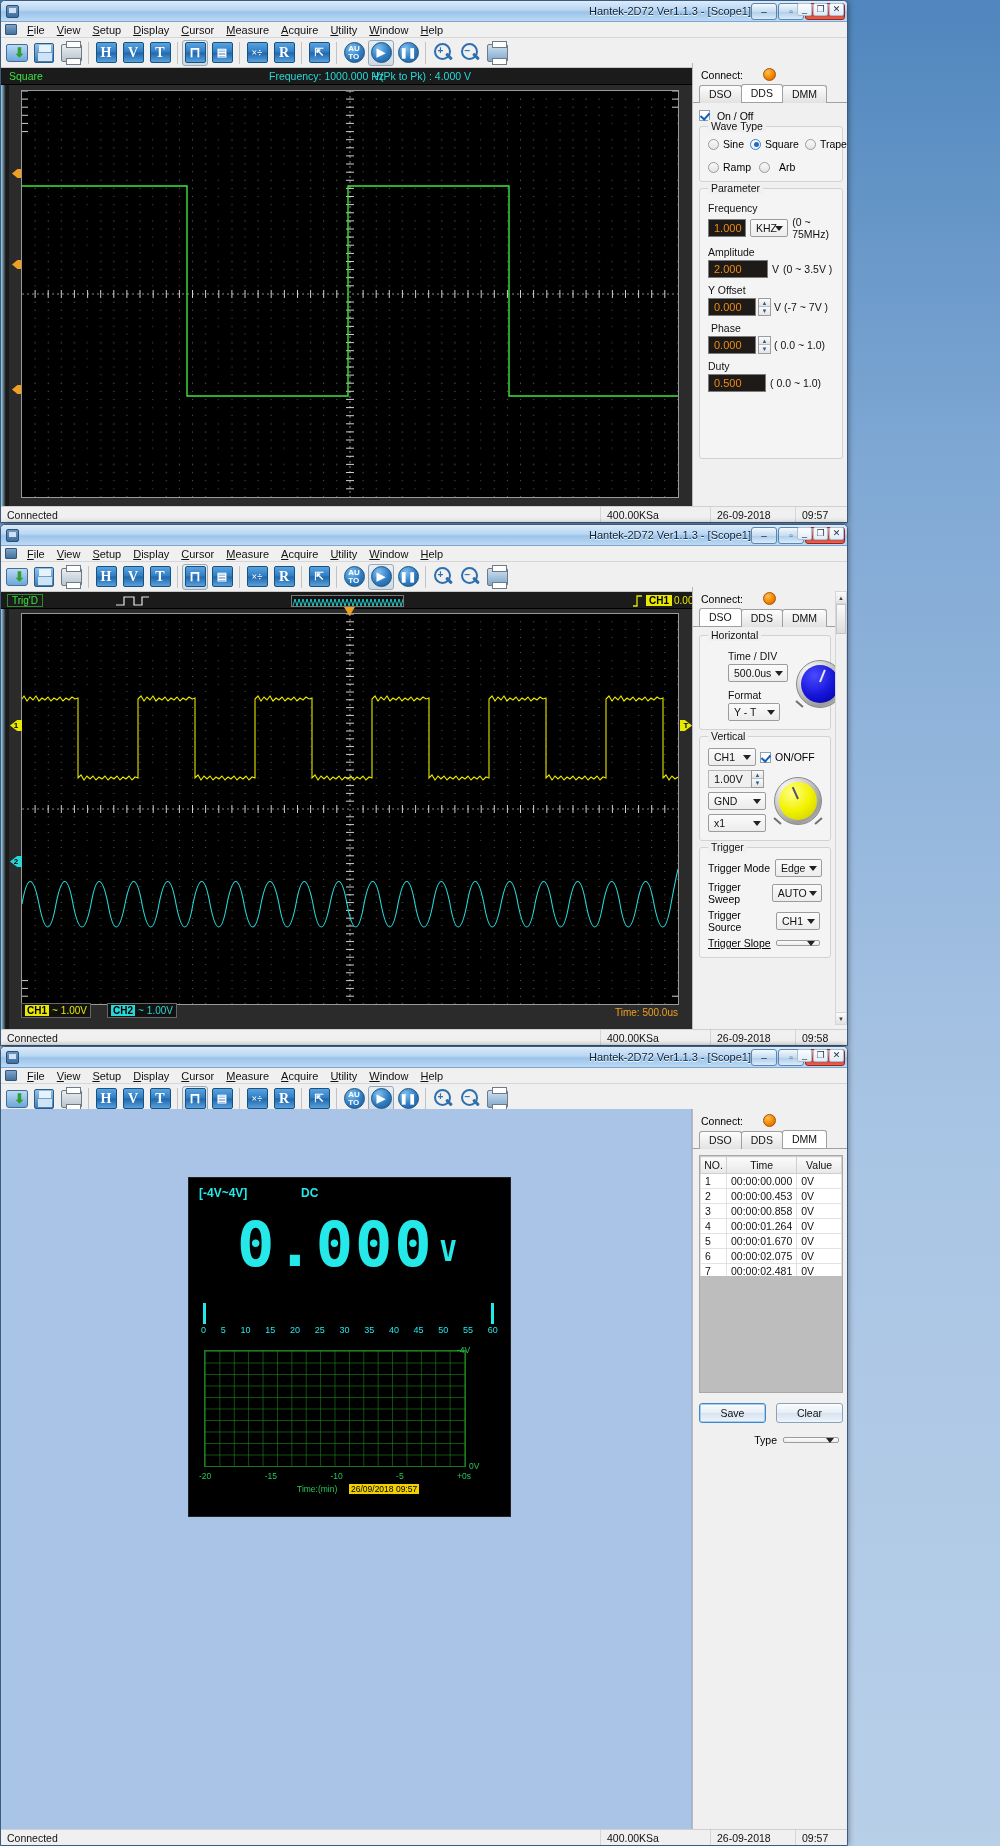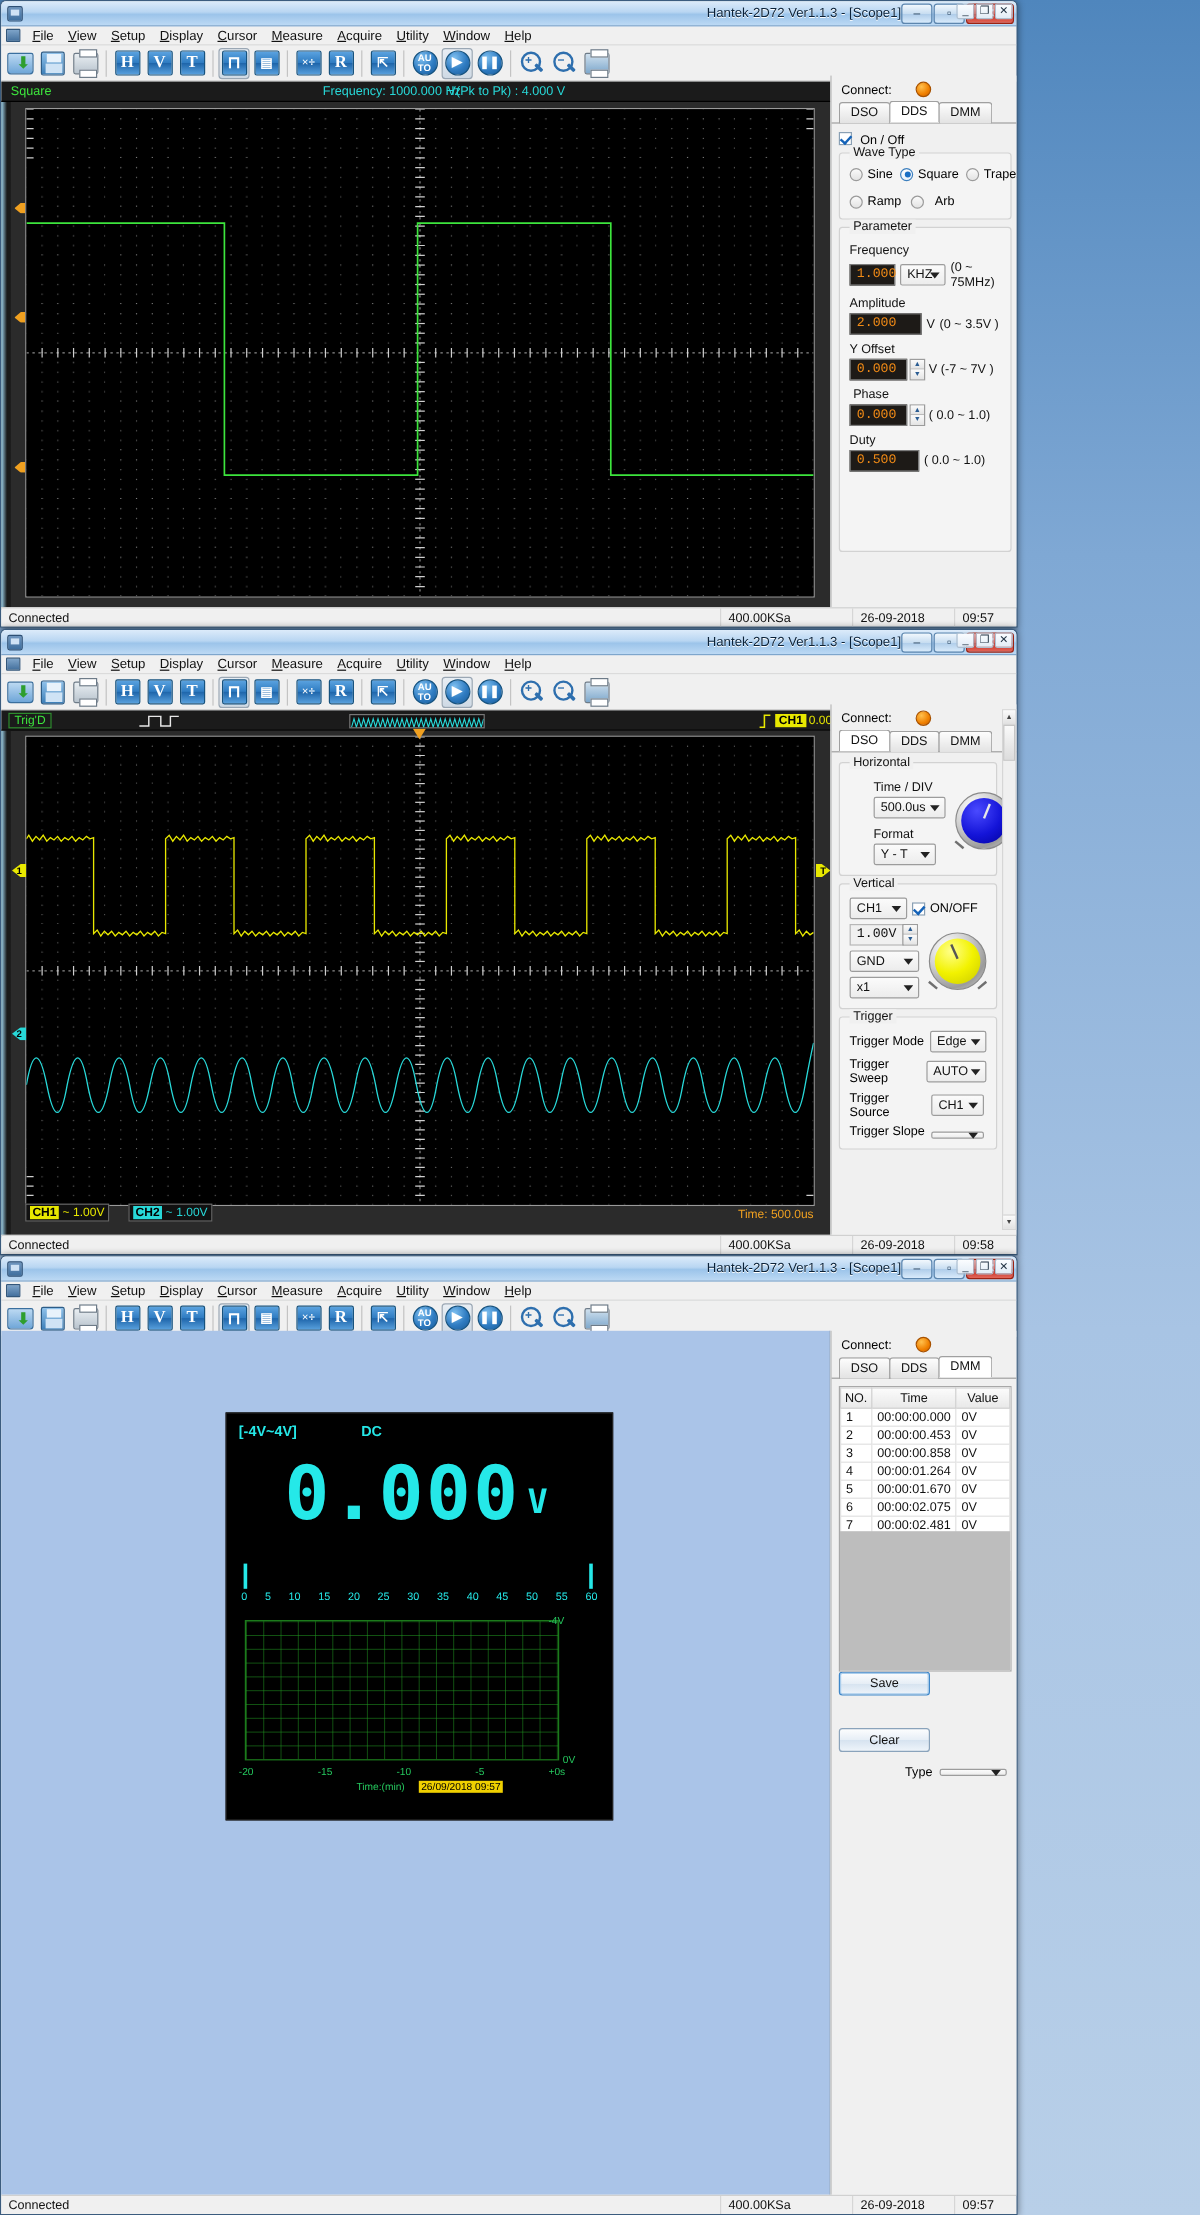--- a/index.html
+++ b/index.html
@@ -207,21 +207,21 @@
   .cbx{
     width:11px;height:11px;border:1px solid #8aa0b4;background:#fff;flex:none;position:relative;
     display:inline-block; vertical-align:-1px;
   }
   .cbx.on:after{
     content:"";position:absolute;left:2px;top:0px;width:4px;height:7px;
     border:solid #1462b8;border-width:0 2px 2px 0;transform:rotate(42deg);
   }
   .valbox{
     background:#1d1a17;border:1px solid #7b7b7b;color:#f08a16;
-    font-family:Liberation Mono, monospace; font-size:11px;
+    font-family:Liberation Sans, sans-serif; font-size:11px;
     padding:2px 5px; display:inline-block; min-width:52px;
   }
   .combo{
     background:linear-gradient(180deg,#fbfbfb,#ececec);
     border:1px solid #9c9c9c;border-radius:2px;
     padding:2px 16px 2px 5px; font-size:10.5px; position:relative; display:inline-block;
     min-width:44px; color:#111;
   }
   .combo:after{
     content:""; position:absolute; right:4px; top:50%; margin-top:-2px;
@@ -277,21 +277,21 @@
   table.dmm{ border-collapse:collapse; width:100%; font-size:10.5px; background:#fff; }
   table.dmm th{
     background:linear-gradient(180deg,#fbfbfb,#e8e8e8); border:1px solid #cfcfcf;
     font-weight:normal; padding:2px 3px; color:#111;
   }
   table.dmm td{ border:1px solid #e2e2e2; padding:1px 4px; color:#111; }
   .dmmwrap{
     border:1px solid #a8a8a8; background:#fff; height:238px; overflow:hidden; position:relative;
   }
   .dmmfill{ background:#bdbdbd; position:absolute; left:0; right:0; bottom:0; top:120px; }
-  .btnrow{ display:flex; gap:27px; margin-top:0; justify-content:center;flex-direction:column; }
+  .btnrow{ display:flex; gap:10px; margin-top:10px; justify-content:center; }
   .pbtn{
     padding:3px 0; width:76px; text-align:center;
     background:linear-gradient(180deg,#fcfdfe,#e6eef6 50%,#d6e3f0 51%,#eef4fa);
     border:1px solid #8aa3bb; border-radius:3px; font-size:10.5px; color:#111;
   }
   .pbtn.focus{ border-color:#3f87c9; box-shadow:0 0 0 1px #a9cdec inset; }
 
   
   .dmmdisp{
     position:absolute; background:#000; border:1px solid #222;
@@ -1037,21 +1037,21 @@
           <span class="combo" style="min-width:44px">Edge</span>
         </div>
         <div style="display:flex;align-items:center;margin-bottom:4px;">
           <span style="width:68px">Trigger Sweep</span>
           <span class="combo" style="min-width:44px">AUTO</span>
         </div>
         <div style="display:flex;align-items:center;margin-bottom:4px;">
           <span style="width:68px">Trigger Source</span>
           <span class="combo" style="min-width:44px">CH1</span>
         </div>
-        <div style="display:flex;align-items:flex-end;">
+        <div style="display:flex;align-items:center;text-decoration:underline;">
           <span style="width:68px">Trigger Slope</span>
           <span class="combo" style="min-width:44px"></span>
         </div>
       </div>
     </div>
     <div class="scrolltrack">
       <div class="up">▲</div>
       <div class="thumb"></div>
       <div class="dn">▼</div>
     </div>

